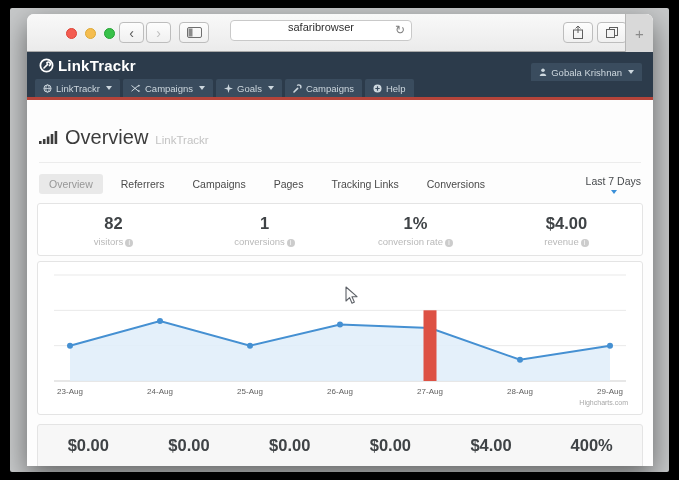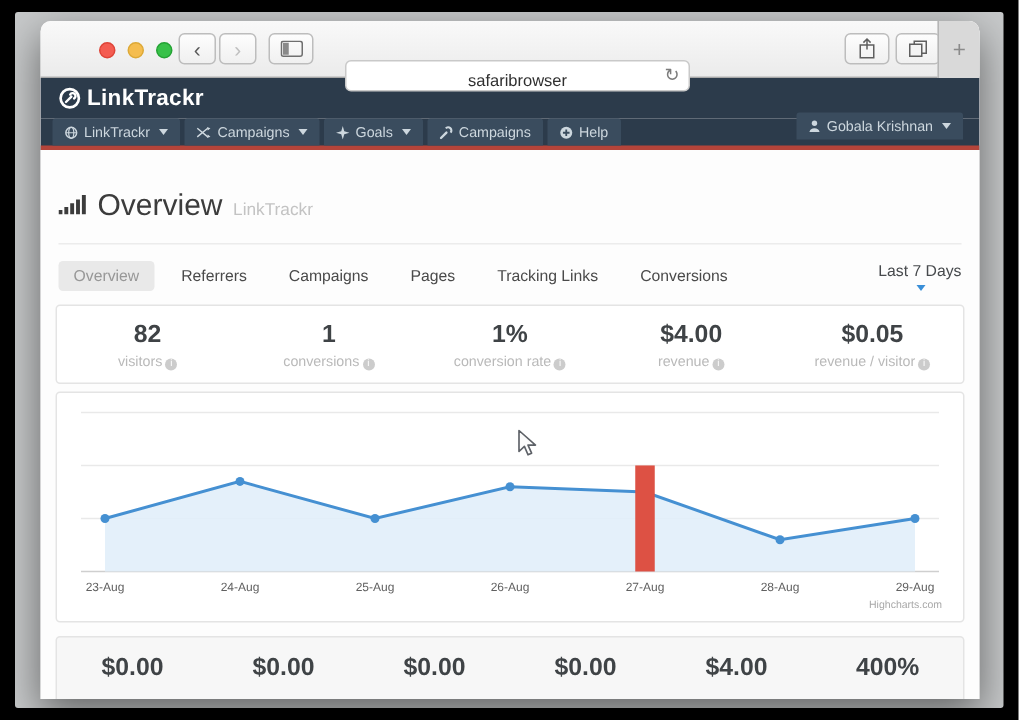--- a/index.html
+++ b/index.html
@@ -22,23 +22,23 @@
   .light { width:11px; height:11px; border-radius:50%; }
   .light.red   { background:#f45c51; border:1px solid #de4438; }
   .light.yellow{ background:#f5bd4f; border:1px solid #dda937; }
   .light.green { background:#38c149; border:1px solid #24a334; }
   .tb-btn { position:absolute; top:8px; height:21px; background:linear-gradient(#fdfdfd,#f0f0f0);
             border:1px solid #bdbdbd; border-radius:4px; display:flex;
             align-items:center; justify-content:center; color:#5a5a5a; }
   .tb-back    { left:92px;  width:25px; font-size:14px; }
   .tb-forward { left:119px; width:25px; font-size:14px; color:#bfbfbf; }
   .tb-sidebar { left:152px; width:30px; }
-  .urlfield { position:absolute; left:203px; top:26px; width:230px; height:21px;
+  .urlfield { position:absolute; left:203px; top:6px; width:182px; height:21px;
               background:#fff; border:1px solid #c9c9c9; border-radius:4px;
-              display:flex; align-items:flex-end; justify-content:center; }
+              display:flex; align-items:flex-start; justify-content:center; }
   .urlfield .url-text { font-size:11px; color:#2f2f2f; }
   .urlfield .reload { position:absolute; right:6px; top:2px; font-size:12px; color:#7c7c7c; }
   .tb-share { left:536px; width:30px; }
   .tb-tabs  { left:570px; width:30px; }
   .newtab-zone { position:absolute; right:0; top:0; width:28px; height:38px;
                  background:#d9d9d9; border-left:1px solid #b5b5b5;
                  display:flex; align-items:center; justify-content:center;
                  color:#8b8b8b; font-size:15px; }
 
   
@@ -46,21 +46,21 @@
                padding-left:12px; }
   .logo { display:flex; align-items:center; gap:4px; }
   .logo-text { color:#fff; font-size:15px; font-weight:bold; letter-spacing:.2px; }
 
   .navbar { height:21px; background:#2c3b4b; border-bottom:3px solid #b5443a;
             display:flex; align-items:flex-end; padding:0 0 0 8px; position:relative; }
   .nav-item { height:18px; margin-right:3px; padding:0 8px; border-radius:2px 2px 0 0;
               background:#3a4c5e; display:flex; align-items:center; gap:4px;
               color:#cdd7de; font-size:9.5px; white-space:nowrap; }
   .nav-item.active { background:#cf4436; color:#fff; }
-  .nav-user { position:absolute; right:8px; bottom:4px; }
+  .nav-user { position:absolute; right:8px; bottom:16px; }
   .caret { width:0; height:0; border-left:3.5px solid transparent;
            border-right:3.5px solid transparent; border-top:4px solid currentColor;
            display:inline-block; margin-left:2px; }
   .nav-ic { display:inline-flex; }
 
   
   .page { position:relative; height:401px; background:#fdfdfd; padding:0 10px; }
   .page-head { padding:26px 2px 0 2px; }
   .title-row { display:flex; align-items:baseline; gap:7px; }
   .page-title { font-size:20px; color:#3c3c3c; }
@@ -253,24 +253,20 @@
         <div class="stat-value">1</div>
         <div class="stat-label"><span>conversions</span><i class="info-ic"></i></div>
       </div>
       <div class="stat">
         <div class="stat-value">1%</div>
         <div class="stat-label"><span>conversion rate</span><i class="info-ic"></i></div>
       </div>
       <div class="stat">
         <div class="stat-value">$4.00</div>
         <div class="stat-label"><span>revenue</span><i class="info-ic"></i></div>
-      </div>
-      <div class="stat">
-        <div class="stat-value">$0.05</div>
-        <div class="stat-label"><span>revenue / visitor</span><i class="info-ic"></i></div>
       </div>
     </div>
 
     <div class="panel chart-panel">
       <svg id="chart-svg" width="604" height="152" viewBox="0 0 604 152">
           <line x1="16" x2="588" y1="119" y2="119" stroke="#cfcfcf" stroke-width="1"></line>
           <line x1="16" x2="588" y1="83.66666666666667" y2="83.66666666666667" stroke="#e9e9e9" stroke-width="1"></line>
           <line x1="16" x2="588" y1="48.33333333333334" y2="48.33333333333334" stroke="#e9e9e9" stroke-width="1"></line>
           <line x1="16" x2="588" y1="13" y2="13" stroke="#e9e9e9" stroke-width="1"></line>
           <polygon points="32,119 32,83.66666666666667 122,58.93333333333334 212,83.66666666666667 302,62.46666666666667 392,66 482,97.8 572,83.66666666666667 572,119" fill="#e1eefa" fill-opacity="0.9"></polygon>

